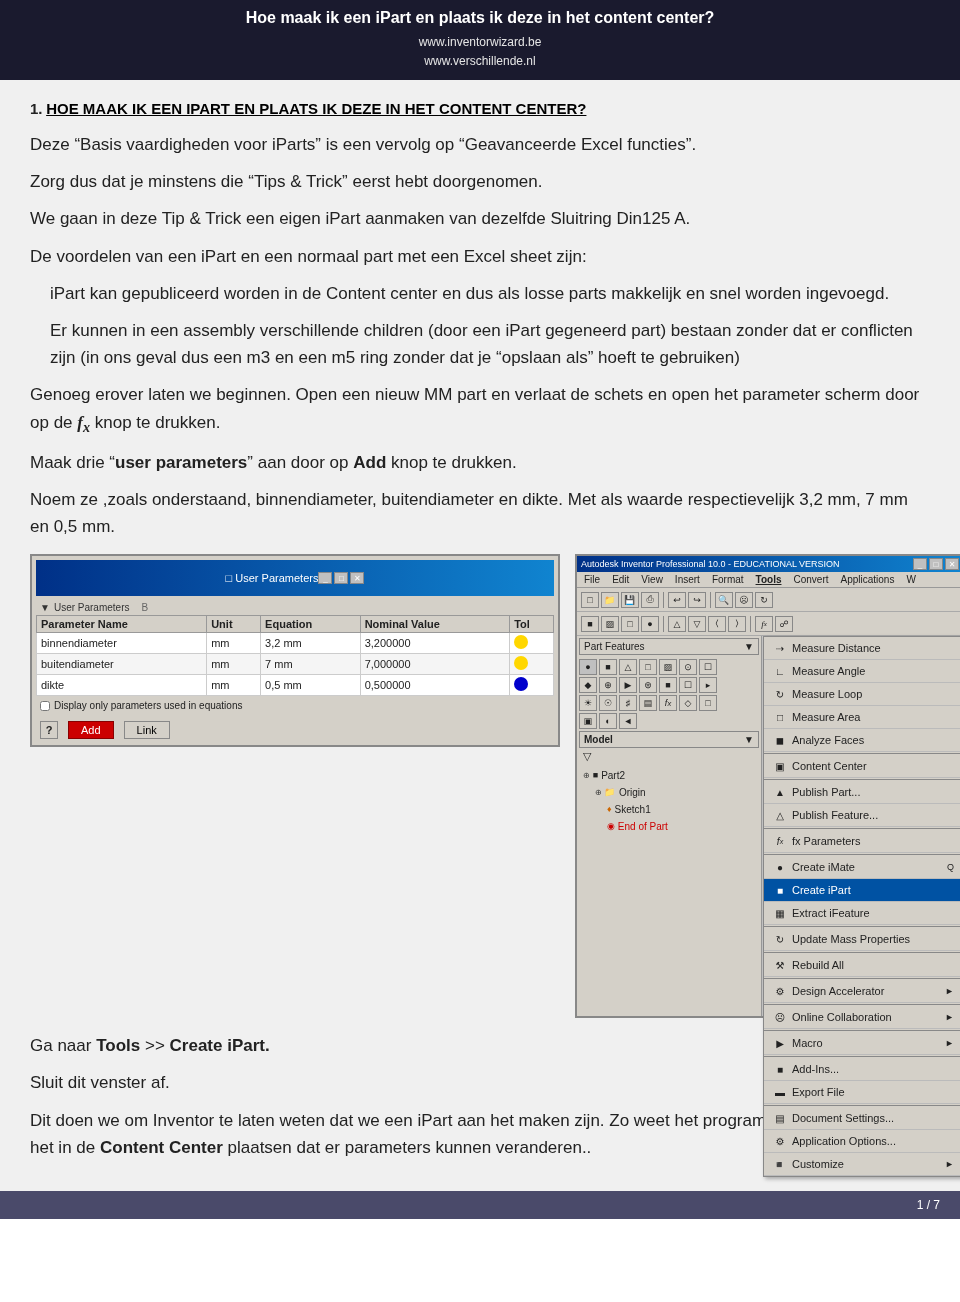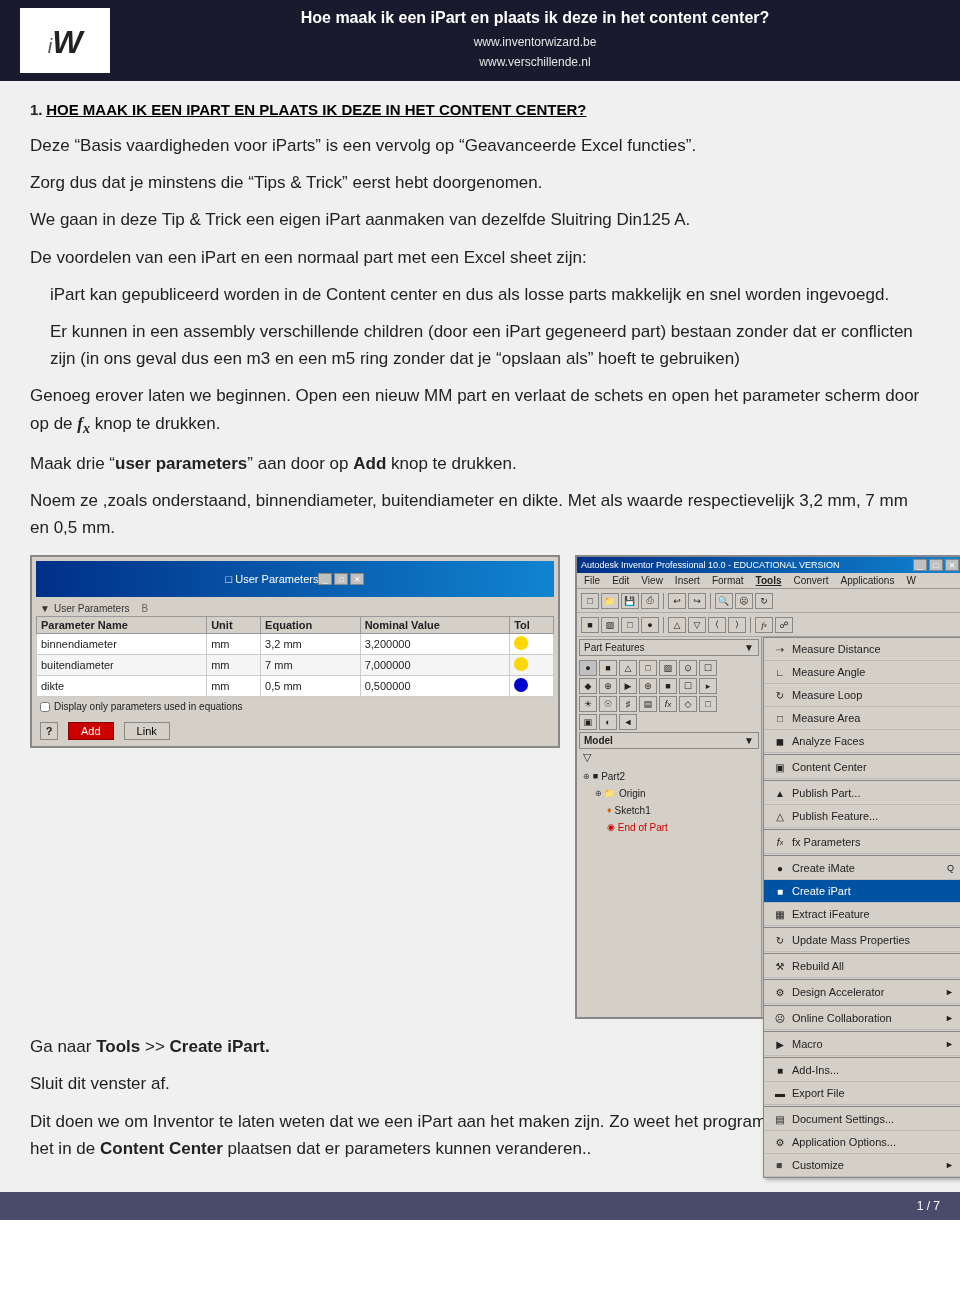--- a/index.html
+++ b/index.html
@@ -366,25 +366,20 @@
 
     .section-num {
       font-size: 15px;
       font-weight: bold;
     }
   </style>
 </head>
 <body>
 
 <div class="header">
-  <div class="header-logo">
-    <div class="logo-text">
-      <span style="font-size:20px;font-weight:normal;font-style:italic;color:#555;">i</span><span style="font-size:32px;font-weight:bold;color:#222;">W</span>
-    </div>
-  </div>
   <div class="header-text">
     <div class="header-title">Hoe maak ik een iPart en plaats ik deze in het content center?</div>
     <div class="header-urls">
       <div>www.inventorwizard.be</div>
       <div>www.verschillende.nl</div>
     </div>
   </div>
 </div>
 
 <div class="main">

